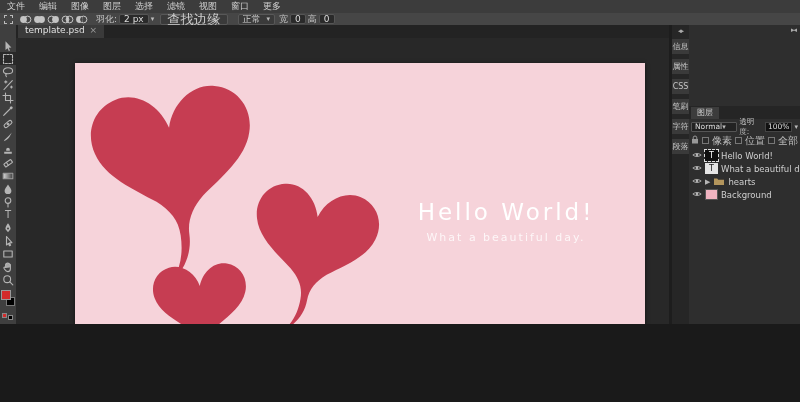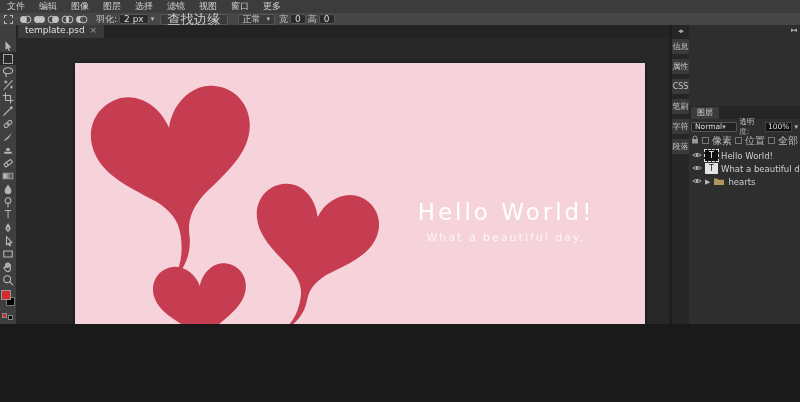--- a/index.html
+++ b/index.html
@@ -370,20 +370,28 @@
           <span class="eye"><svg viewBox="0 0 12 9">
                 <path d="M1 4.5 Q6 0.8 11 4.5 Q6 8.2 1 4.5 Z"></path>
                 <circle class="f" cx="6" cy="4.5" r="1.4"></circle>
               </svg></span>
           <span class="expander">▶</span>
           <span class="foldericon"><svg viewBox="0 0 12 10">
                 <path d="M1 2.5 h3.2 l1 1.2 H11 V9 H1 Z" fill="#b3955c" stroke="none"></path>
               </svg></span>
           <span>hearts</span>
         </div>
+        <div class="lrow">
+          <span class="eye"><svg viewBox="0 0 12 9">
+                <path d="M1 4.5 Q6 0.8 11 4.5 Q6 8.2 1 4.5 Z"></path>
+                <circle class="f" cx="6" cy="4.5" r="1.4"></circle>
+              </svg></span>
+          <span class="thumb bg" style="background: rgb(239, 179, 192);"></span>
+          <span>Background</span>
+        </div>
       </div>
 
       <div class="pbottom">
         <span class="pico">
             <svg viewBox="0 0 12 12">
               <circle cx="4" cy="6" r="2.3"></circle>
               <circle cx="8" cy="6" r="2.3"></circle>
             </svg>
           </span>
         <span class="pico fxtxt">fx</span>

